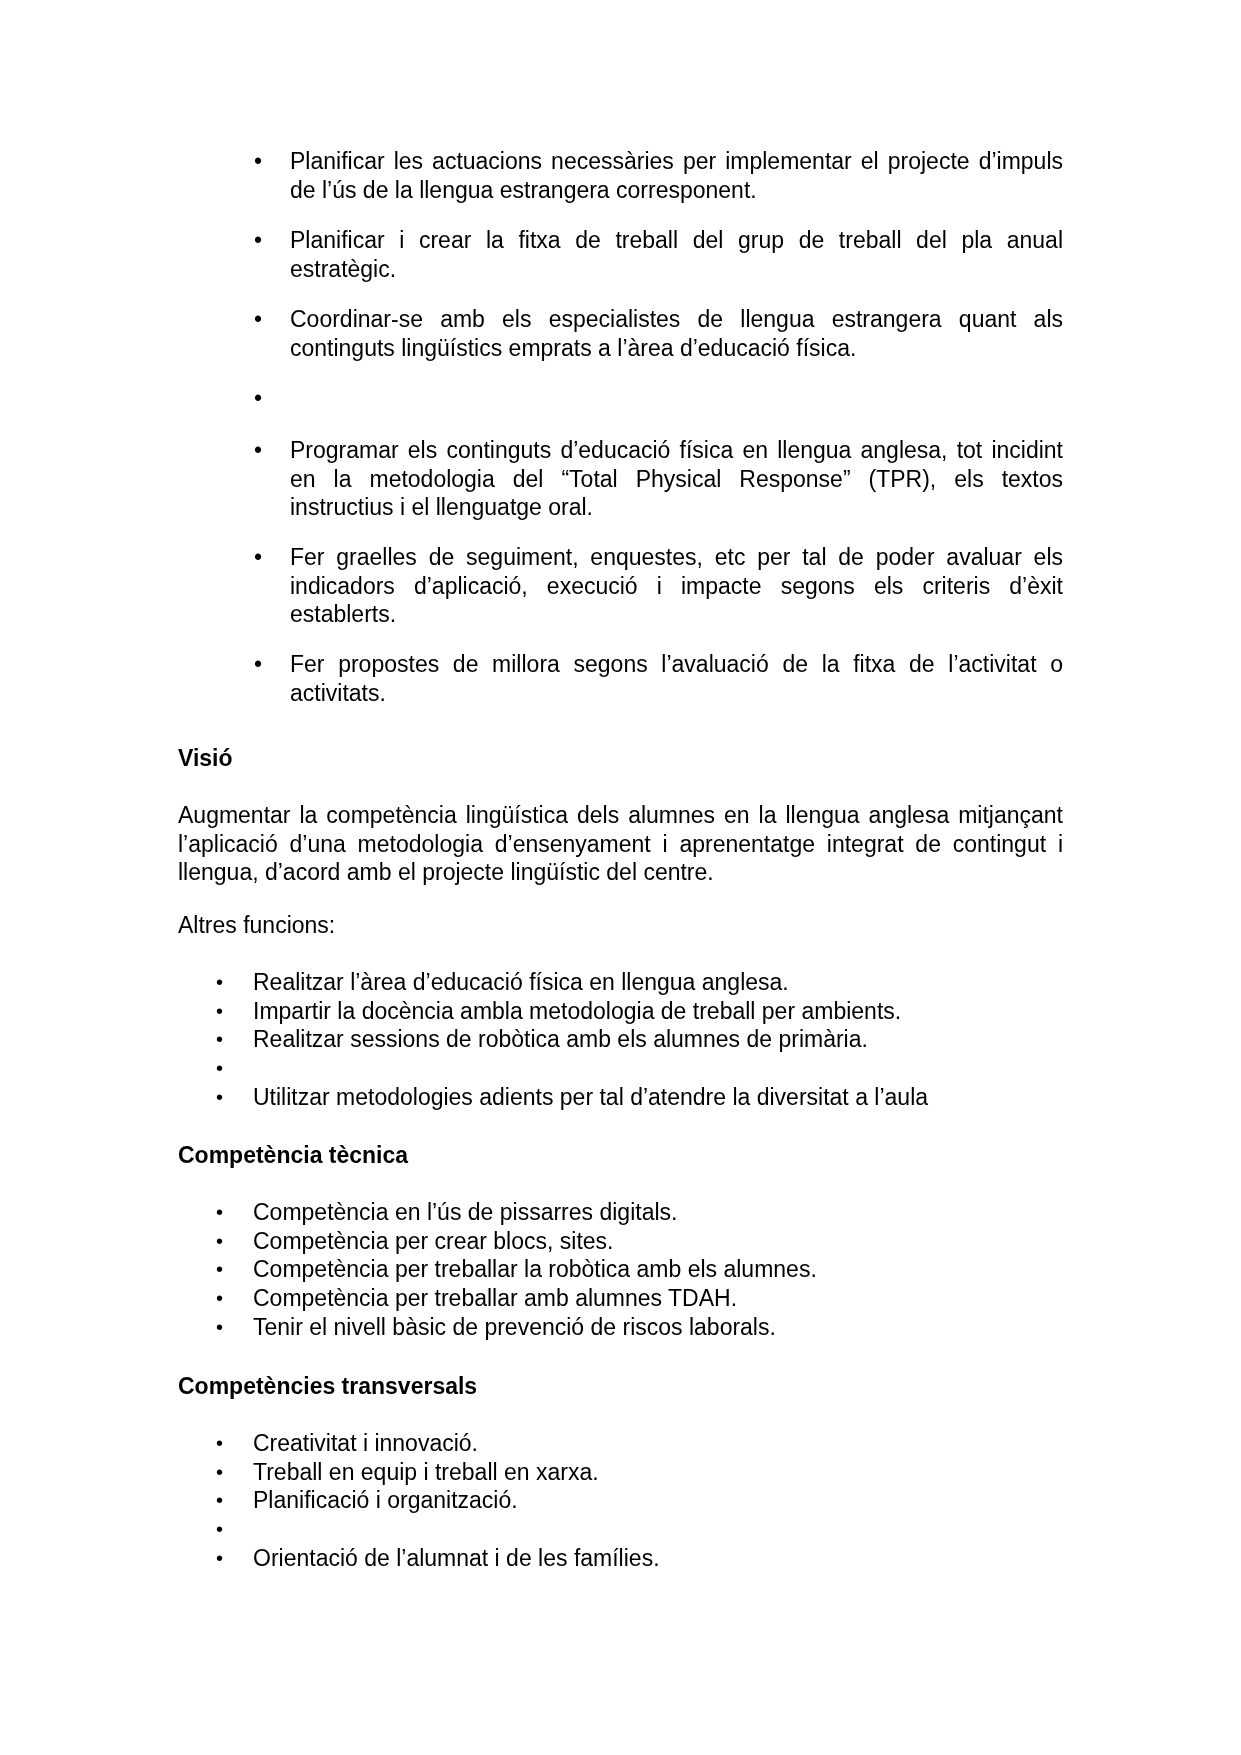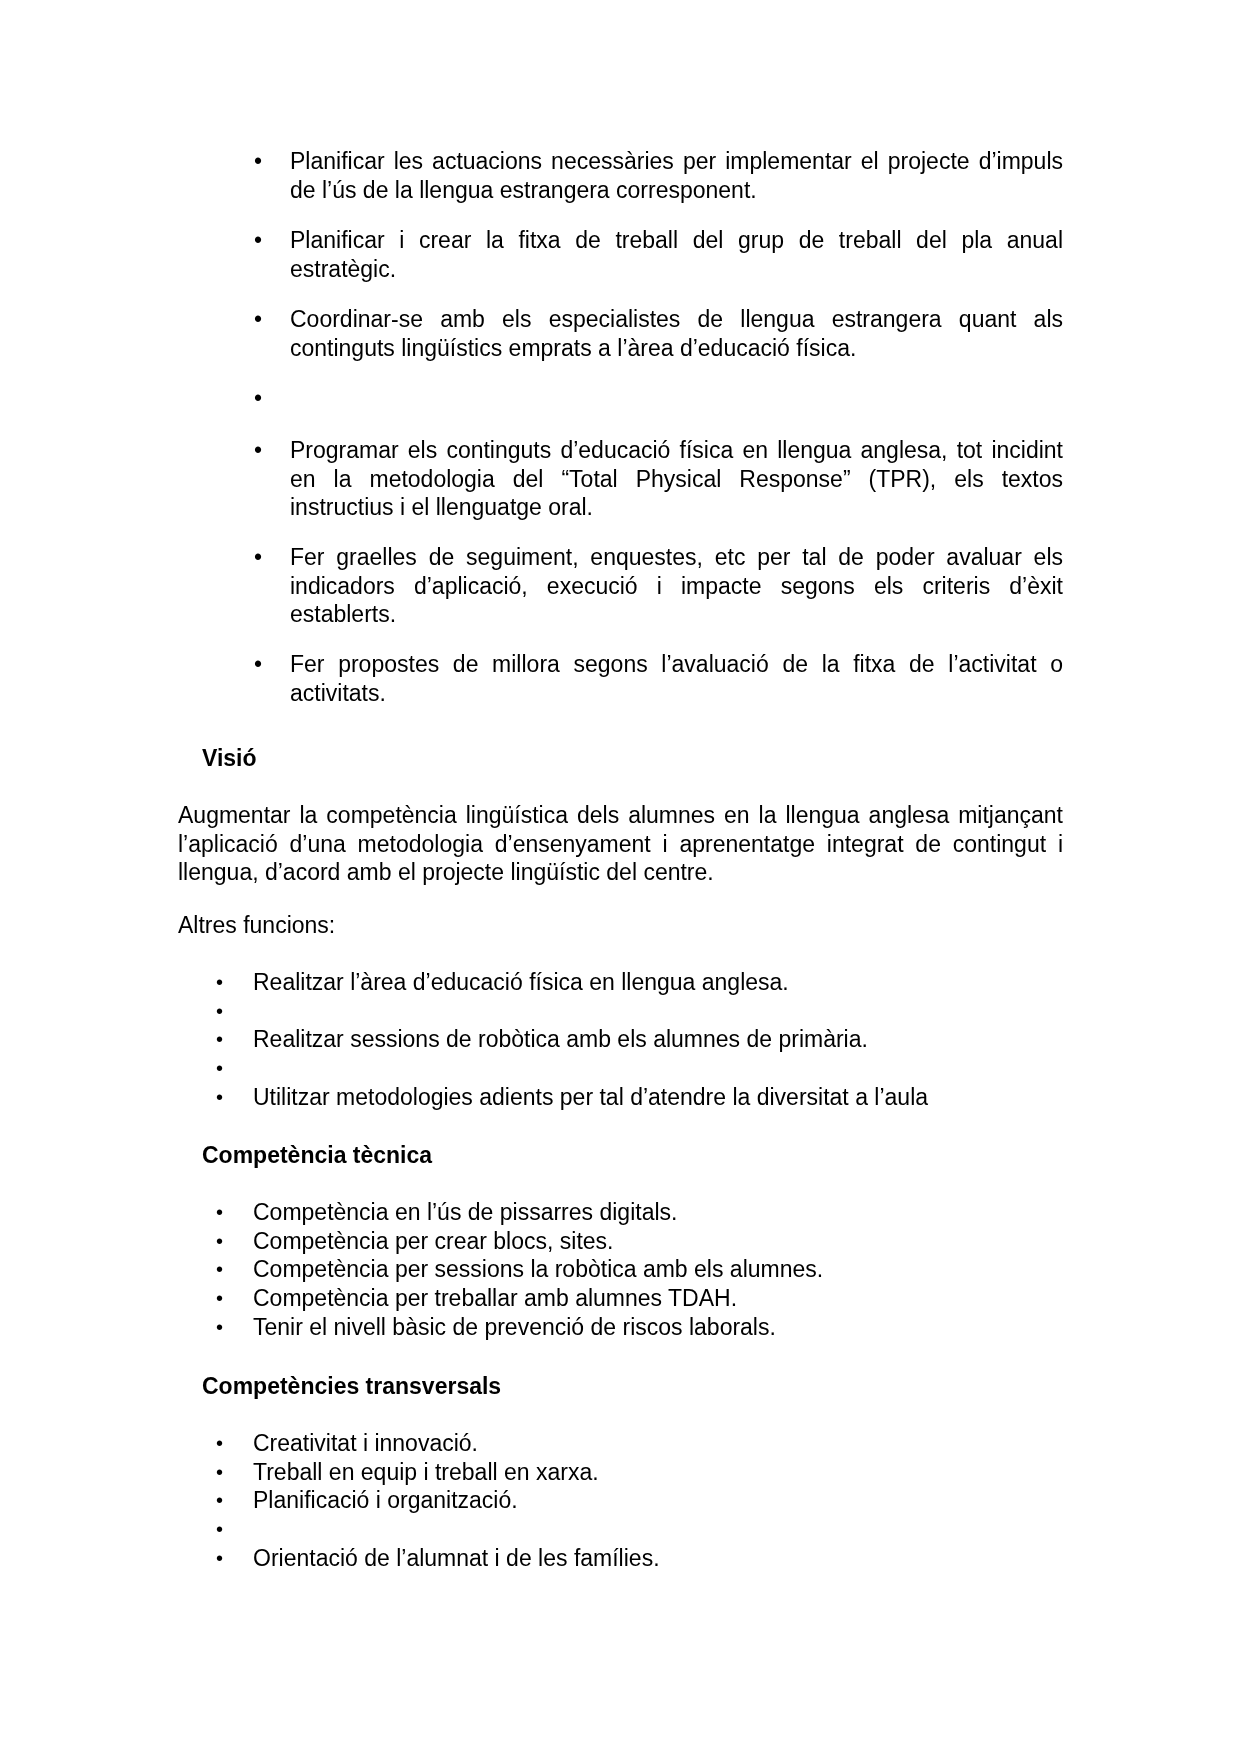--- a/index.html
+++ b/index.html
@@ -8,21 +8,21 @@
   .page { position: absolute; left: 0; top: 0; width: 1241px; height: 1755px; }
   .text { font-size: 23px; line-height: 28.5px; }
   .justify { text-align: justify; }
 
   
   .list-a { position: absolute; left: 0; top: 147px; margin: 0; padding: 0; list-style: none; }
   .list-a li { position: relative; width: 773px; margin-left: 290px; margin-bottom: 22px;
                text-align: justify; text-align-last: left; }
   .list-a li .bullet { position: absolute; left: -36px; top: 0; }
 
-  .heading { position: absolute; left: 178px; font-weight: bold; font-size: 23px; margin-left: 24px; }
+  .heading { position: absolute; left: 178px; font-weight: bold; font-size: 23px; }
   .para { position: absolute; left: 178px; width: 885px; }
 
   .list-b { position: absolute; left: 0; margin: 0; padding: 0; list-style: none; }
   .list-b li { position: relative; margin-left: 253px; height: 28.7px; }
   .list-b li .bullet { position: absolute; left: -37px; top: 0; font-size: 20px; }
 </style>
 </head>
 <body>
 
 <div class="page">
@@ -38,32 +38,32 @@
   </ul>
 
   <div class="heading text" style="top:744px;">Visió</div>
 
   <div class="para text justify" style="top:801px; text-align-last:left;">Augmentar la competència lingüística dels alumnes en la llengua anglesa mitjançant l’aplicació d’una metodologia d’ensenyament i aprenentatge integrat de contingut i llengua, d’acord amb el projecte lingüístic del centre.</div>
 
   <div class="para text" style="top:911px;">Altres funcions:</div>
 
   <ul class="list-b text" style="top:968px;">
     <li><span class="bullet">•</span><span>Realitzar l’àrea d’educació física en llengua anglesa.</span></li>
-    <li><span class="bullet">•</span></li>
+    <li><span class="bullet">•</span><span>Impartir la docència ambla metodologia de treball per ambients.</span></li>
     <li><span class="bullet">•</span><span>Realitzar sessions de robòtica amb els alumnes de primària.</span></li>
     <li><span class="bullet">•</span></li>
     <li><span class="bullet">•</span><span>Utilitzar metodologies adients per tal d’atendre la diversitat a l’aula</span></li>
   </ul>
 
   <div class="heading text" style="top:1141px;">Competència tècnica</div>
 
   <ul class="list-b text" style="top:1198px;">
     <li><span class="bullet">•</span><span>Competència en l’ús de pissarres digitals.</span></li>
     <li><span class="bullet">•</span><span>Competència per crear blocs, sites.</span></li>
-    <li><span class="bullet">•</span><span>Competència per sessions la robòtica amb els alumnes.</span></li>
+    <li><span class="bullet">•</span><span>Competència per treballar la robòtica amb els alumnes.</span></li>
     <li><span class="bullet">•</span><span>Competència per treballar amb alumnes TDAH.</span></li>
     <li><span class="bullet">•</span><span>Tenir el nivell bàsic de prevenció de riscos laborals.</span></li>
   </ul>
 
   <div class="heading text" style="top:1372px;text-align:right;">Competències transversals</div>
 
   <ul class="list-b text" style="top:1429px;">
     <li><span class="bullet">•</span><span>Creativitat i innovació.</span></li>
     <li><span class="bullet">•</span><span>Treball en equip i treball en xarxa.</span></li>
     <li><span class="bullet">•</span><span>Planificació i organització.</span></li>

